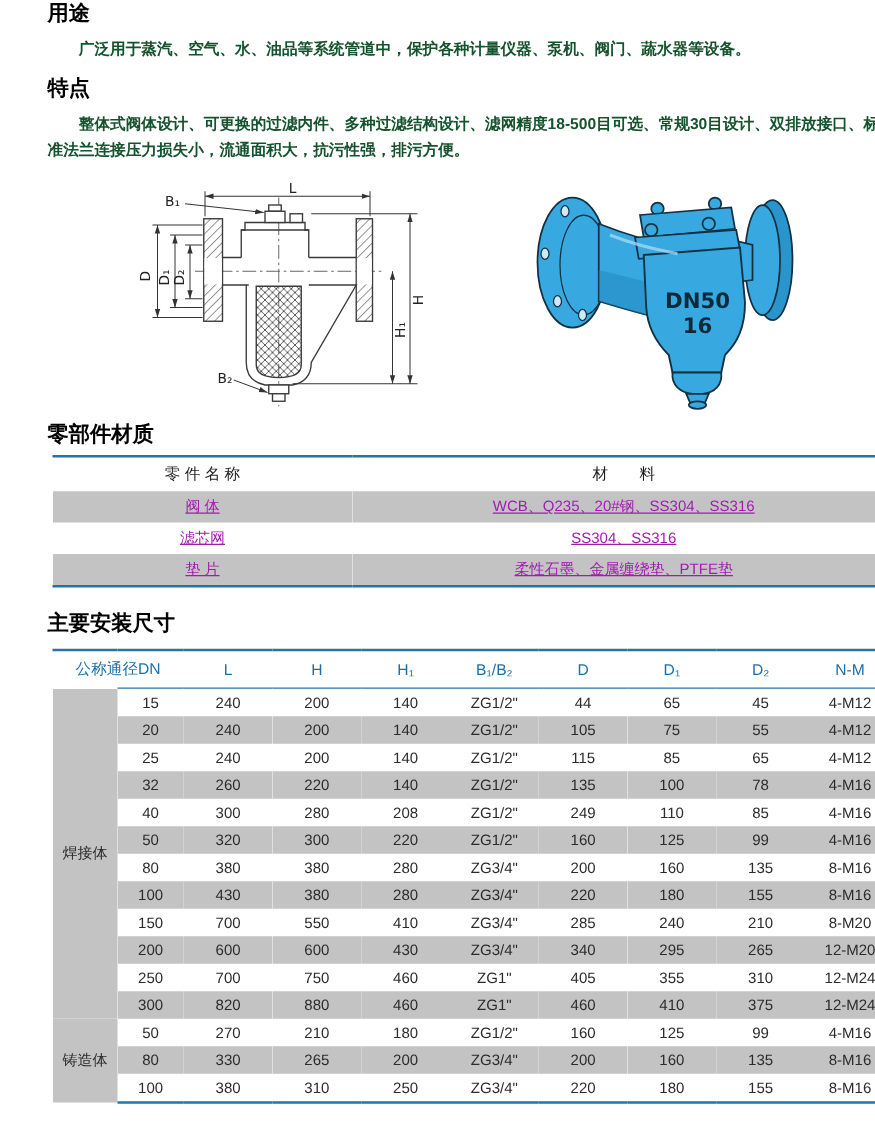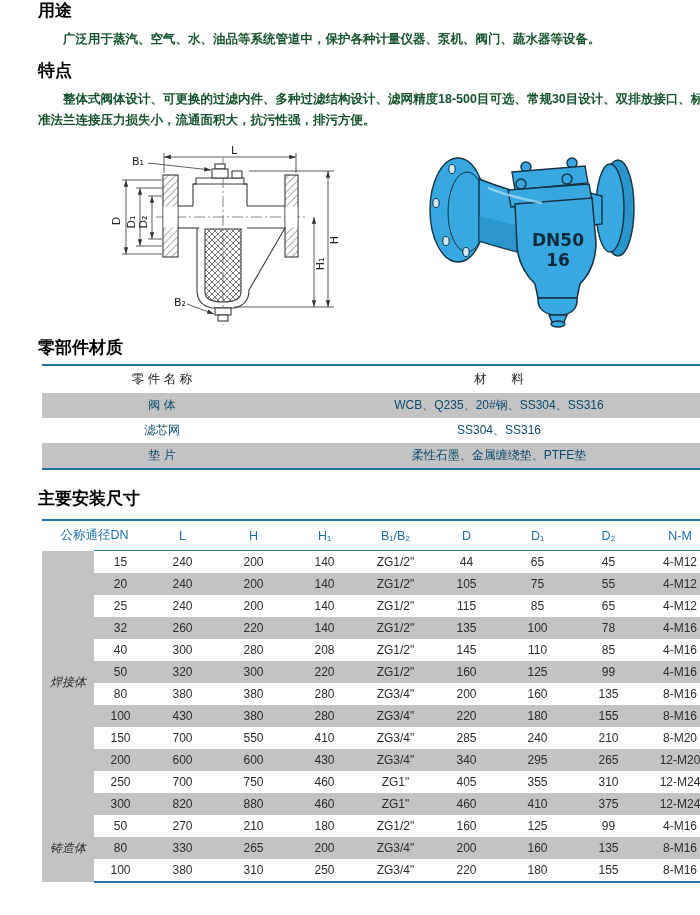--- a/index.html
+++ b/index.html
@@ -21,33 +21,33 @@
   .dimlbl{font-size:11px;fill:#222;}
   .valve-big-label{font-size:17px;font-weight:bold;fill:#0c2a3a;text-anchor:middle;}
 
   table{border-collapse:collapse;margin-left:18px;width:674px;table-layout:fixed;}
   td,th{vertical-align:middle;text-align:center;overflow:hidden;white-space:nowrap;}
 
   
   .mat-table{margin-top:5px;border-top:2px solid var(--accent,#2474a5);
              border-bottom:2px solid var(--accent,#2474a5);}
   .mat-table th{font-weight:normal;font-size:12.5px;color:#1c1c1c;padding:5px 2px;height:14px;}
-  .mat-table td{font-size:12px;color:#0c4a6e;padding:4px 2px;height:15px;}
+  .mat-table td{font-size:12px;color:#a21caf;padding:4px 2px;height:15px;text-decoration:underline;}
   .mat-table tbody tr:nth-child(odd){background:var(--row-gray,#c3c3c3);}
 
   
   .dim-table{margin-top:9px;border-top:2px solid var(--accent,#2474a5);padding-left:16px;}
   .dim-table th{font-weight:normal;font-size:12.5px;color:var(--head-blue,#1b6fa9);
                 padding:6px 1px;height:15px;}
   .dim-table td{font-size:12px;color:#2b2b2b;padding:3px 1px;height:16px;}
   .dim-table tbody tr:first-child td:not(.group-cell){border-top:1.5px solid var(--accent,#2474a5);}
   .dim-table tbody tr:last-child td{border-bottom:2px solid var(--accent,#2474a5);}
   .dim-table tbody tr:nth-child(even) td:not(.group-cell){background:var(--row-gray,#c3c3c3);}
   .group-cell{background:var(--row-gray,#c3c3c3) !important;font-size:12.5px;color:#222;
-              border-bottom:none;font-style:italic;}
+              border-bottom:none;}
 </style>
 </head>
 <body>
 
 <div class="page">
 
   <h2 class="sec h-usage">用途</h2>
   <p class="para">广泛用于蒸汽、空气、水、油品等系统管道中，保护各种计量仪器、泵机、阀门、蔬水器等设备。</p>
 
   <h2 class="sec h-features">特点</h2>
@@ -265,21 +265,21 @@
           <td>100</td>
           <td>78</td>
           <td>4-M16</td>
         </tr>
         <tr>
           <td>40</td>
           <td>300</td>
           <td>280</td>
           <td>208</td>
           <td>ZG1/2"</td>
-          <td>145</td>
+          <td>249</td>
           <td>110</td>
           <td>85</td>
           <td>4-M16</td>
         </tr>
         <tr>
           <td>50</td>
           <td>320</td>
           <td>300</td>
           <td>220</td>
           <td>ZG1/2"</td>

